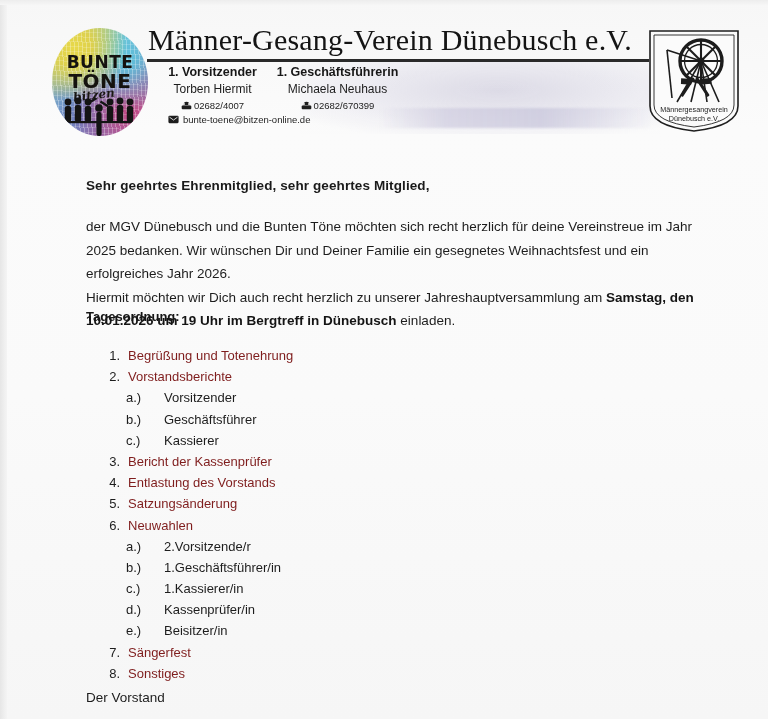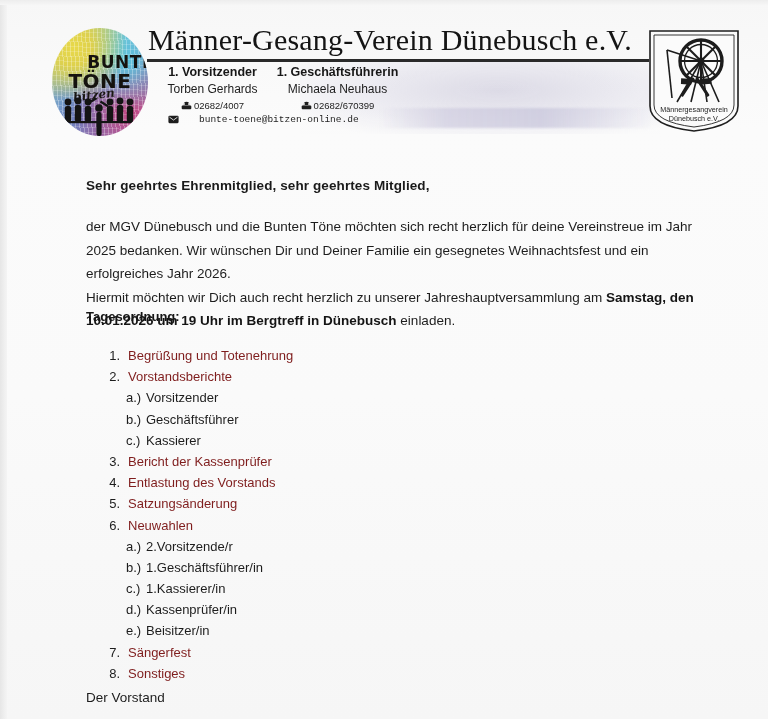--- a/index.html
+++ b/index.html
@@ -96,23 +96,23 @@
   }
   .logo-bunte .speckle {
     position: absolute;
     inset: 0;
     background:
       repeating-linear-gradient(86deg, rgba(255,255,255,0.30) 0px, rgba(255,255,255,0.30) 1px, rgba(255,255,255,0) 1px, rgba(255,255,255,0) 4px),
       repeating-linear-gradient(3deg, rgba(255,255,255,0.18) 0px, rgba(255,255,255,0.18) 1px, rgba(255,255,255,0) 1px, rgba(255,255,255,0) 5px);
   }
   .logo-bunte .lw1 {
     position: absolute;
-    left: 16px; top: 26px;
+    left: 5px; top: 26px;
     width: 86px;
-    text-align: right;
+    text-align: center;
     font-family: "DejaVu Sans", sans-serif;
     font-weight: 700;
     font-size: 17px;
     letter-spacing: 0.5px;
     color: #15130f;
     line-height: 1;
   }
   .logo-bunte .lw2 {
     position: absolute;
     left: 5px; top: 43px;
@@ -188,27 +188,27 @@
     white-space: nowrap;
     line-height: 1.6;
     display: flex;
     align-items: center;
     justify-content: center;
     gap: 2px;
   }
   .contact-email {
     margin-top: 1px;
     padding-left: 18px;
-    font-family: Liberation Mono, monospace;
+    font-family: Liberation Sans, sans-serif;
     font-size: 9.5px;
     color: #1d1d1d;
     white-space: nowrap;
     display: flex;
     align-items: center;
-    gap: 20px;
+    gap: 4px;
   }
   .glyph { display: inline-flex; align-items: center; }
 
   .founded-block { position: absolute; left: 418px; top: 78px; width: 210px; text-align: center; }
   .founded-line {
     font-family: "Liberation Serif", "DejaVu Serif", serif;
     font-style: italic;
     font-weight: 700;
     font-size: 13px;
     color: #161616;
@@ -282,21 +282,21 @@
   .agenda-sub-num {
     position: absolute;
     left: 26px;
     width: 22px;
     text-align: left;
     font-size: 13px;
     color: #1d1d1d;
   }
   .agenda-sub-label {
     position: absolute;
-    left: 46px;
+    left: 64px;
     font-size: 13px;
     color: #1d1d1d;
     white-space: nowrap;
   }
 
   .closing {
     position: absolute;
     left: 86px;
     top: 690px;
     font-size: 13.5px;
@@ -350,21 +350,21 @@
       <div class="contact-row">
         <div class="contact-col">
           <div class="contact-role">1. Vorsitzender</div>
         </div>
         <div class="contact-col">
           <div class="contact-role">1. Geschäftsführerin</div>
         </div>
       </div>
       <div class="contact-row">
         <div class="contact-col">
-          <div class="contact-name">Torben Gerhards</div>
+          <div class="contact-name">Torben Hiermit</div>
         </div>
         <div class="contact-col">
           <div class="contact-name">Michaela Neuhaus</div>
         </div>
       </div>
       <div class="contact-row">
         <div class="contact-col">
           <div class="contact-phone">
             <span class="glyph">
               <svg width="11" height="9" viewBox="0 0 16 13">

